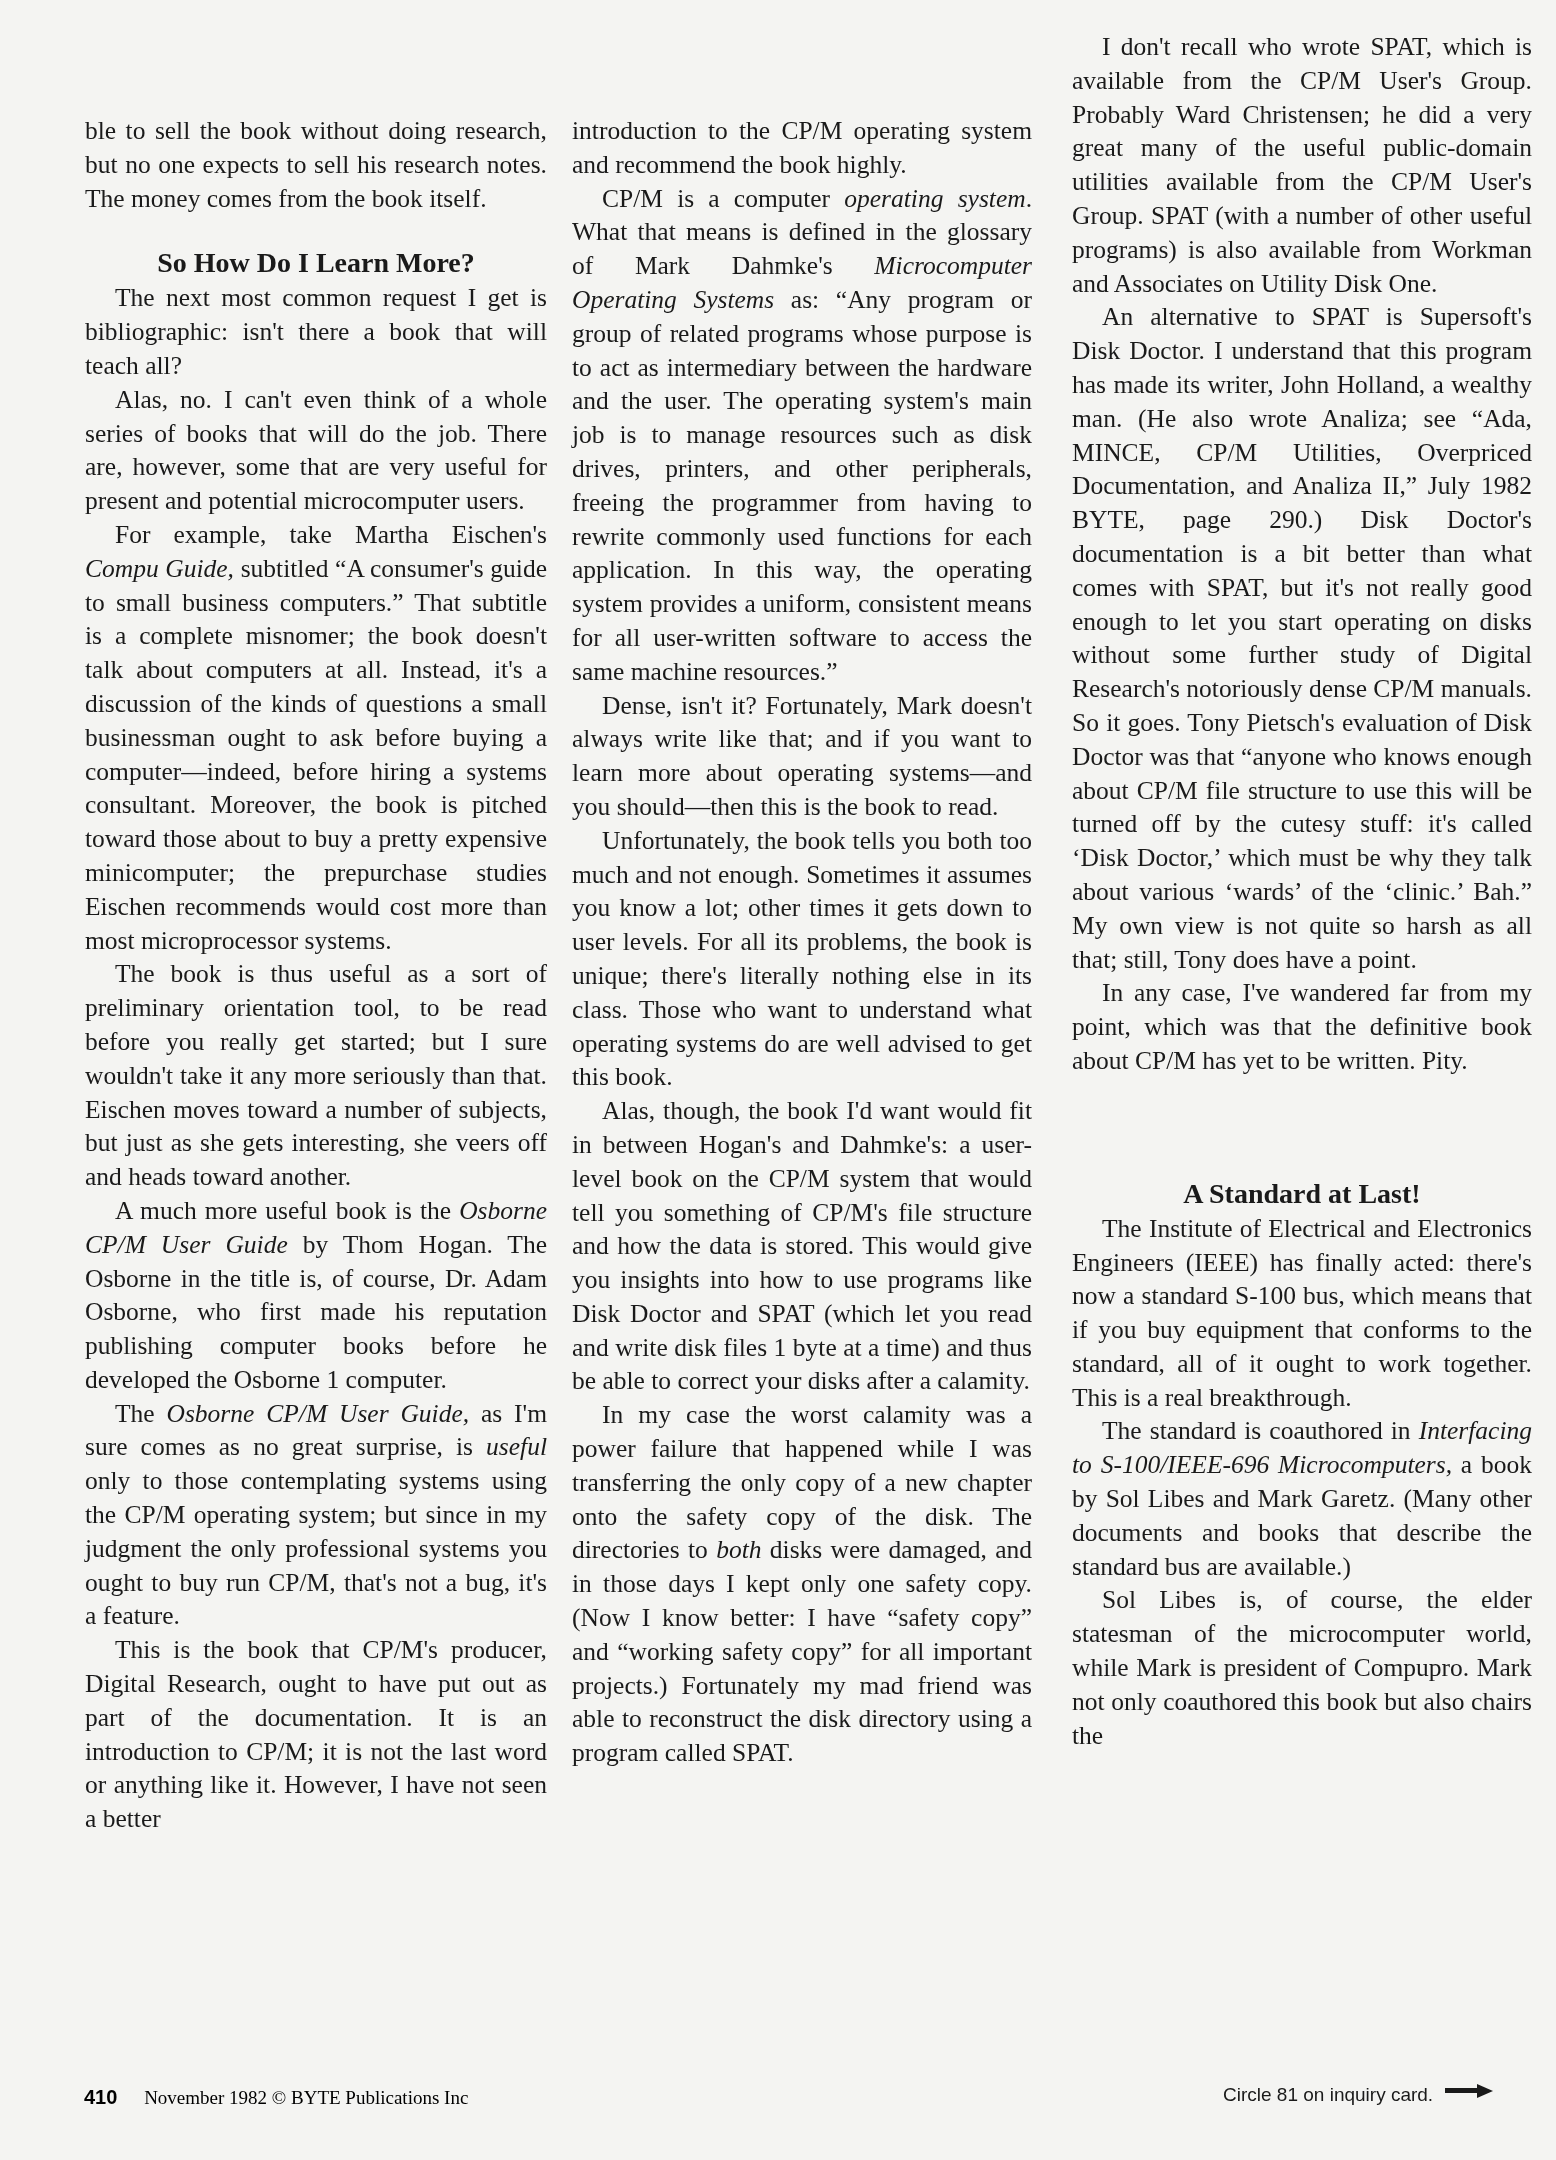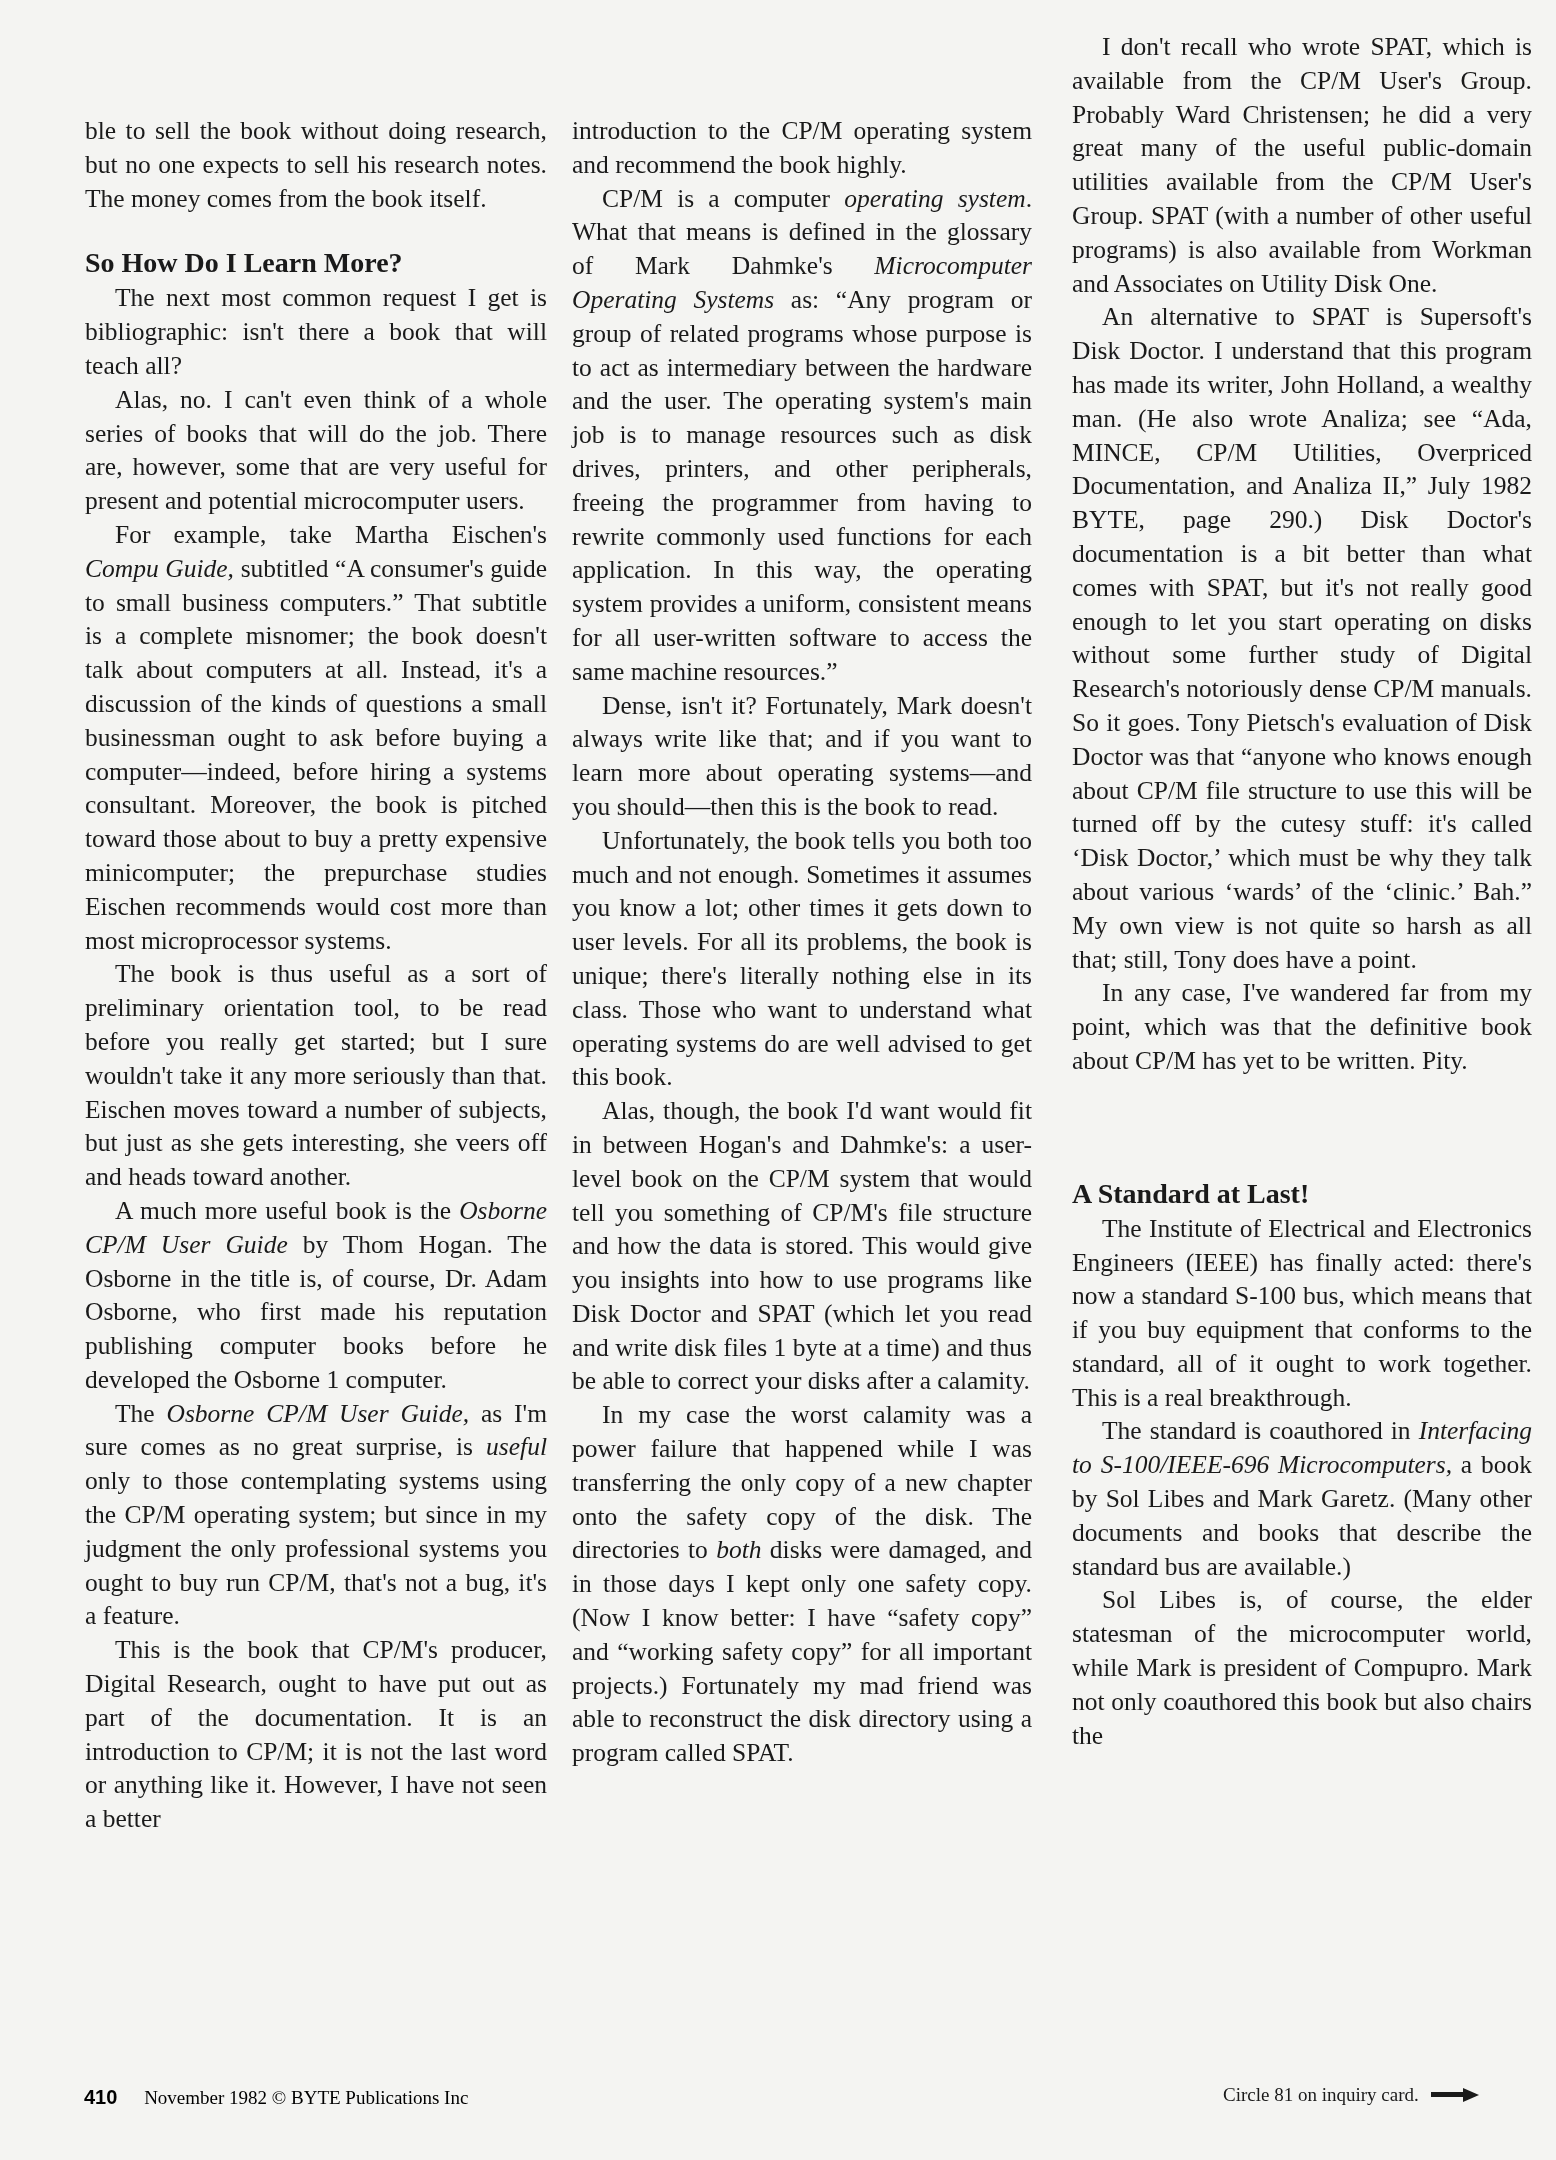--- a/index.html
+++ b/index.html
@@ -10,34 +10,34 @@
   .col {
     position: absolute; top: 76px; width: 462px;
     font-size: 25.5px; line-height: 33.8px; text-align: justify; hyphens: none;
   }
   .col1 { left: 85px; }
   .col2 { left: 572px; width: 460px; }
   .col3 { left: 1072px; top: 30px; width: 460px; }
   .col p { margin: 0; text-indent: 30px; }
   .col p.cont { text-indent: 0; margin-top: 38px; }
   .col h2 {
-    margin: 0; font-size: 28px; line-height: 36px; font-weight: bold; text-align: left;
+    margin: 0; font-size: 28px; line-height: 36px; font-weight: bold; text-align: center;
   }
   .col h2.h-learn { margin-top: 30px; }
   .col h2.h-standard { margin-top: 98px; }
   .col3 .first { }
   i { font-style: italic; }
   .footer-left {
     position: absolute; left: 84px; top: 2086px; font-size: 19px;
     font-family: "Liberation Serif", serif; color: #000000;
   }
   .footer-left .pg { font-weight: bold; font-family: "Liberation Sans", sans-serif; margin-right: 22px; font-size: 20px; }
   .footer-right {
     position: absolute; left: 1223px; top: 2084px; font-size: 19px;
-    font-family: Liberation Serif, serif; color: #1a1a1a; display: flex; align-items: center;
+    font-family: Liberation Sans, sans-serif; color: #1a1a1a; display: flex; 
   }
   .arrow { display: inline-block; margin-left: 12px; width: 48px; height: 14px; position: relative; }
   .arrow::before { content: ""; position: absolute; left: 0; top: 4px; width: 34px; height: 5px; background: #1a1a1a; }
   .arrow::after { content: ""; position: absolute; left: 32px; top: 0; border-left: 16px solid #1a1a1a; border-top: 7px solid transparent; border-bottom: 7px solid transparent; }
 </style>
 </head>
 <body>
 
 <div class="col col1">
   <p class="cont">ble to sell the book without doing research, but no one expects to sell his research notes. The money comes from the book itself.</p>

